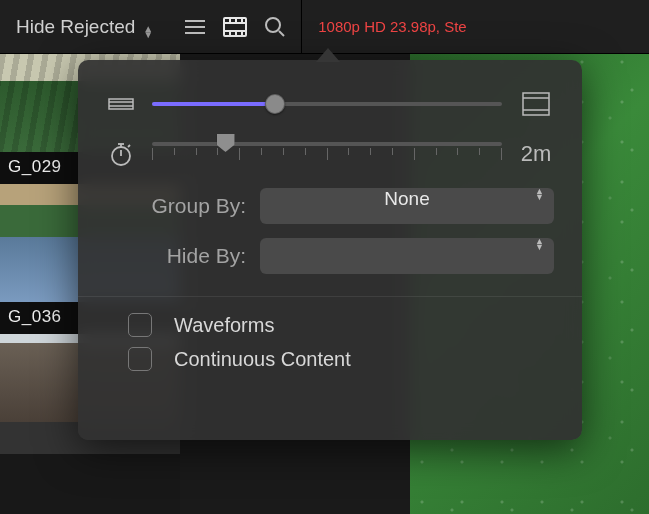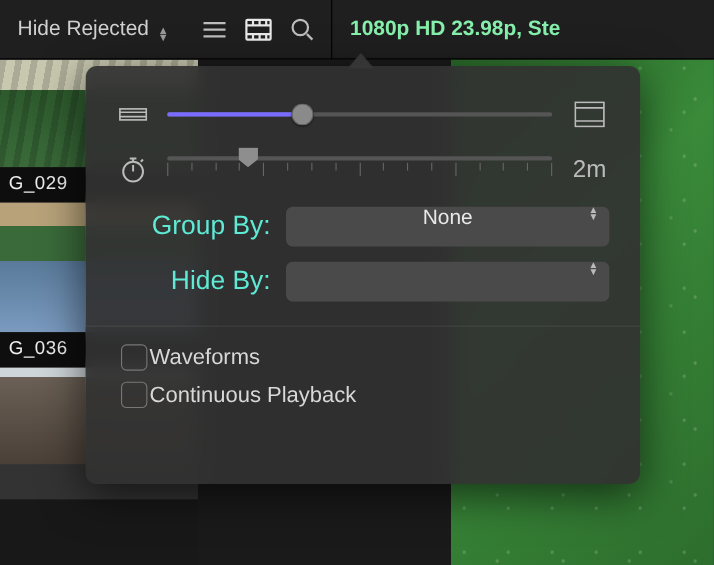--- a/index.html
+++ b/index.html
@@ -3,21 +3,21 @@
 <meta charset="utf-8">
 <style>
   * { box-sizing: border-box; margin: 0; padding: 0; font-family: -apple-system, "Helvetica Neue", Arial, sans-serif; }
   body { width: 649px; height: 514px; background: #1a1a1a; overflow: hidden; position: relative; color: #ccc; }
   .topbar { height: 54px; display: flex; align-items: center; padding: 0 8px; background: #1f1f1f; border-bottom: 1px solid #000; position: relative; z-index: 2; }
   .filter-btn { display: flex; align-items: flex-end; gap: 6px; color: #d0d0d0; font-size: 19px; padding: 4px 8px; cursor: pointer; }
   .filter-btn .stepper { display:flex; flex-direction:column; line-height:6px; font-size:10px; color:#999; margin-left:2px;}
   .tool-icon { width: 40px; height: 40px; display: flex; align-items: center; justify-content: center; color: #bdbdbd; cursor: pointer; }
   .tool-icon.active svg { stroke:#e8e8e8; }
   .vsep { width: 1px; height: 54px; background: #000; margin: 0 6px; }
-  .info-text { color: #86efac; font-size: 19px; margin-left: 10px; white-space: nowrap; overflow:hidden;font-weight:bold;}
+  .info-text { color: #ef4444; font-size: 15px; margin-left: 10px; white-space: nowrap; overflow:hidden;}
   .browser { position: absolute; top: 54px; left: 0; width: 180px; bottom: 0; background: #181818; z-index: 1; }
   .clip { width: 100%; background: #333; color: #ddd; font-size: 16px; position: relative; overflow:hidden;}
   .clip .img { width:100%; height: calc(100% - 32px); }
   .clip .label { position:absolute; bottom:0; left:0; right:0; height:32px; background: rgba(10,10,10,0.9); padding: 5px 8px; font-size:17px; color:#eee; letter-spacing:0.5px;}
   .viewer { position: absolute; top: 54px; left: 410px; right: 0; bottom: 0; background: linear-gradient(135deg,#2b6b2b 0%,#3a8a3a 40%,#2d6d2d 100%); z-index:0;}
   .viewer::before{content:"";position:absolute;inset:0;background:radial-gradient(circle at 30% 20%,rgba(255,255,255,0.18) 1px,transparent 2px),radial-gradient(circle at 70% 60%,rgba(255,255,255,0.18) 1px,transparent 2px),radial-gradient(circle at 50% 80%,rgba(255,255,255,0.14) 1px,transparent 2px);background-size:40px 40px,60px 60px,80px 80px;}
   .caret { position:absolute; top:48px; left:316px; width:0;height:0;border-left:12px solid transparent;border-right:12px solid transparent;border-bottom:14px solid rgba(55,55,55,0.97); z-index:6;}
   .popover { position: absolute; top: 60px; left: 78px; width: 504px; height: 380px; background: rgba(50,50,50,0.93); border-radius: 10px; box-shadow: 0 10px 40px rgba(0,0,0,0.6); z-index: 5; padding: 24px 28px 20px 28px; backdrop-filter: blur(8px);}
   .slider-row { display:flex; align-items:center; gap:16px; margin-bottom:10px; height:40px;}
   .slider-row .ico { width:30px; display:flex; justify-content:center; color:#bbb;}
@@ -26,25 +26,25 @@
   .track .bar { position:absolute; top:14px; left:0; right:0; height:4px; background:#555; border-radius:2px;}
   .track .fill { position:absolute; top:14px; left:0; height:4px; background:#7a6cff; border-radius:2px;}
   .track .knob { position:absolute; top:6px; width:20px; height:20px; background:#8a8a8a; border-radius:50%; border:1px solid rgba(0,0,0,0.3); box-shadow: 0 1px 2px rgba(0,0,0,0.5); transform:translateX(-50%);}
   .track2 { flex:1; position:relative; height:40px;}
   .track2 .bar { position:absolute; top:8px; left:0; right:0; height:4px; background:#555; border-radius:2px;}
   .track2 .ticks { position:absolute; top:14px; left:0; right:0; height:14px; display:flex; justify-content:space-between;}
   .track2 .ticks span{width:1px;background:#666;}
   .track2 .ticks span.major{height:12px;} .track2 .ticks span.minor{height:7px;}
   .track2 .knob2 { position:absolute; top:0px; width:18px; height:18px; background:#8e8e8e; transform:translateX(-50%); clip-path: polygon(0 0,100% 0,100% 60%,50% 100%,0 60%); box-shadow:0 1px 2px rgba(0,0,0,0.5);}
   .form-row { display:flex; align-items:center; gap:14px; margin-top:14px;}
-  .form-row .lbl { width:140px; text-align:right; font-size:24px; color:#5eead4;}
+  .form-row .lbl { width:140px; text-align:right; font-size:21px; color:#a3a3a3;}
   .select { flex:1; height:36px; background:#4a4a4a; border-radius:6px; display:flex; align-items:flex-start; justify-content:center; color:#e8e8e8; font-size:19px; position:relative; cursor:pointer;}
   .select .stepper{ position:absolute; right:10px; display:flex; flex-direction:column; line-height:6px; font-size:9px; color:#bbb;}
   .divider { height:1px; background:rgba(255,255,255,0.08); margin:22px -28px 16px -28px;}
-  .check-row { display:flex; align-items:center; gap:2px; margin:10px 0 10px 4px;}
+  .check-row { display:flex; align-items:center; gap:22px; margin:10px 0 10px 22px;}
   .checkbox { width:24px; height:24px; border:1.5px solid #777; border-radius:5px; background:transparent; cursor:pointer;}
   .check-row .clabel { font-size:20px; color:#d8d8d8;}
   .thumb-veg{background:linear-gradient(180deg,#c8c8b0 0%,#c8c8b0 28%,#2d5a2d 28%,#3a6a3a 100%);} 
   .thumb-veg::after{content:"";display:block;height:100%;background:repeating-linear-gradient(100deg,rgba(0,0,0,0.15) 0 6px,transparent 6px 14px);}
   .thumb-river{background:linear-gradient(180deg,#b7a27a 0%,#b7a27a 18%,#3a6a3a 18%,#3a6a3a 45%,#5a7a9a 45%,#7a9abf 100%);}
   .thumb-rock{background:linear-gradient(180deg,#cfd6da 0%,#cfd6da 10%,#6a6055 10%,#4a4038 100%);}
 </style>
 </head>
 <body>
 
@@ -178,16 +178,16 @@
 
   <div class="divider"></div>
 
   <div class="check-row">
     <div class="checkbox"></div>
     <div class="clabel">Waveforms</div>
   </div>
 
   <div class="check-row">
     <div class="checkbox"></div>
-    <div class="clabel">Continuous Playback</div>
+    <div class="clabel">Continuous Content</div>
   </div>
 
 </div>
 
 </body></html>

